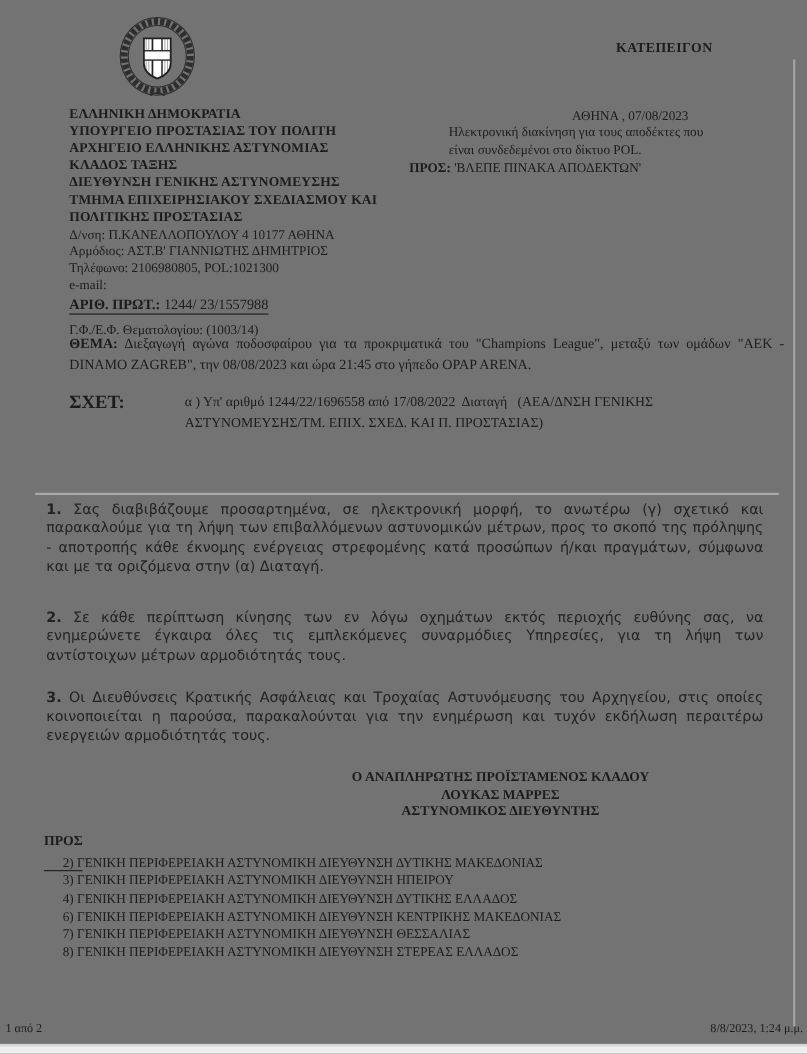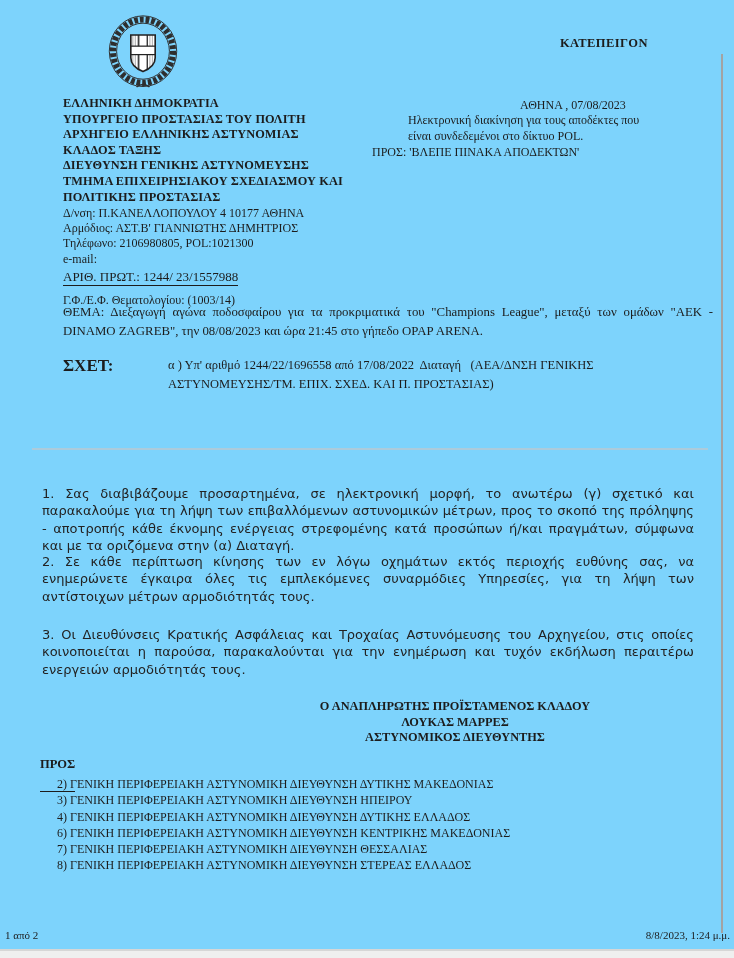--- a/index.html
+++ b/index.html
@@ -1,22 +1,22 @@
 <!DOCTYPE html>
 <html lang="el"><head>
 <meta charset="utf-8">
 <style>
   html,body{margin:0;padding:0;background:#ffffff;}
   .page{
-    position:relative;width:734px;height:958px;background:#7dd3fc;
+    position:relative;width:734px;height:958px;background:#737373;
     color:#1c1c1c;overflow:hidden;
     font-family:"Liberation Serif","DejaVu Serif",serif;
   }
   .abs{position:absolute;}
-  .b{font-weight:normal;}
+  .b{font-weight:bold;}
   
   .stamp{left:560px;top:36px;font-size:12.5px;font-weight:bold;letter-spacing:.4px;}
   .emblem{left:102px;top:13px;width:82px;height:78px;}
   .org{left:63px;top:96px;font-weight:bold;font-size:12.3px;line-height:15.6px;letter-spacing:.1px;}
   .hdr-right{left:372px;top:98px;width:286px;font-size:12px;line-height:15.3px;}
   .city-date{padding-left:148px;white-space:nowrap;}
   .note{padding-left:36px;}
   .to-line{margin-top:1px;}
   
   .details{left:63px;top:206px;font-size:12px;line-height:15.2px;}
@@ -25,21 +25,21 @@
   
   .subject{left:63px;top:303px;width:650px;font-size:12.8px;line-height:19px;text-align:justify;}
   .refs-label{left:63px;top:356px;font-size:17px;font-weight:bold;}
   .refs{left:168px;top:356px;font-size:12.5px;line-height:18.8px;}
   .ref-line{white-space:pre;}
   .ref-gap{margin-top:7px;}
   .divider{left:32px;top:448px;width:676px;height:2px;background:#c6c6ca;opacity:.65;}
   
   .par{left:42px;width:652px;font-family:"DejaVu Sans","Liberation Sans",sans-serif;
        font-size:13px;line-height:17.3px;text-align:justify;color:#232323;margin:0;}
-  .p1{top:485px;} .p2{top:553px;} .p3{top:626px;}
+  .p1{top:455px;} .p2{top:553px;} .p3{top:626px;}
   
   .signature{left:260px;top:699px;width:390px;text-align:center;font-weight:bold;
              font-size:12.3px;line-height:15.5px;}
   
   .rcpt-label{left:40px;top:757px;font-size:12.5px;font-weight:bold;
               border-bottom:1.5px solid #1c1c1c;padding-bottom:19px;}
   .rcpt-list{left:57px;top:776px;font-size:12px;line-height:16.3px;}
   
   .footer-left{left:5px;top:929px;font-size:11px;}
   .footer-right{right:4px;top:929px;font-size:11px;}

